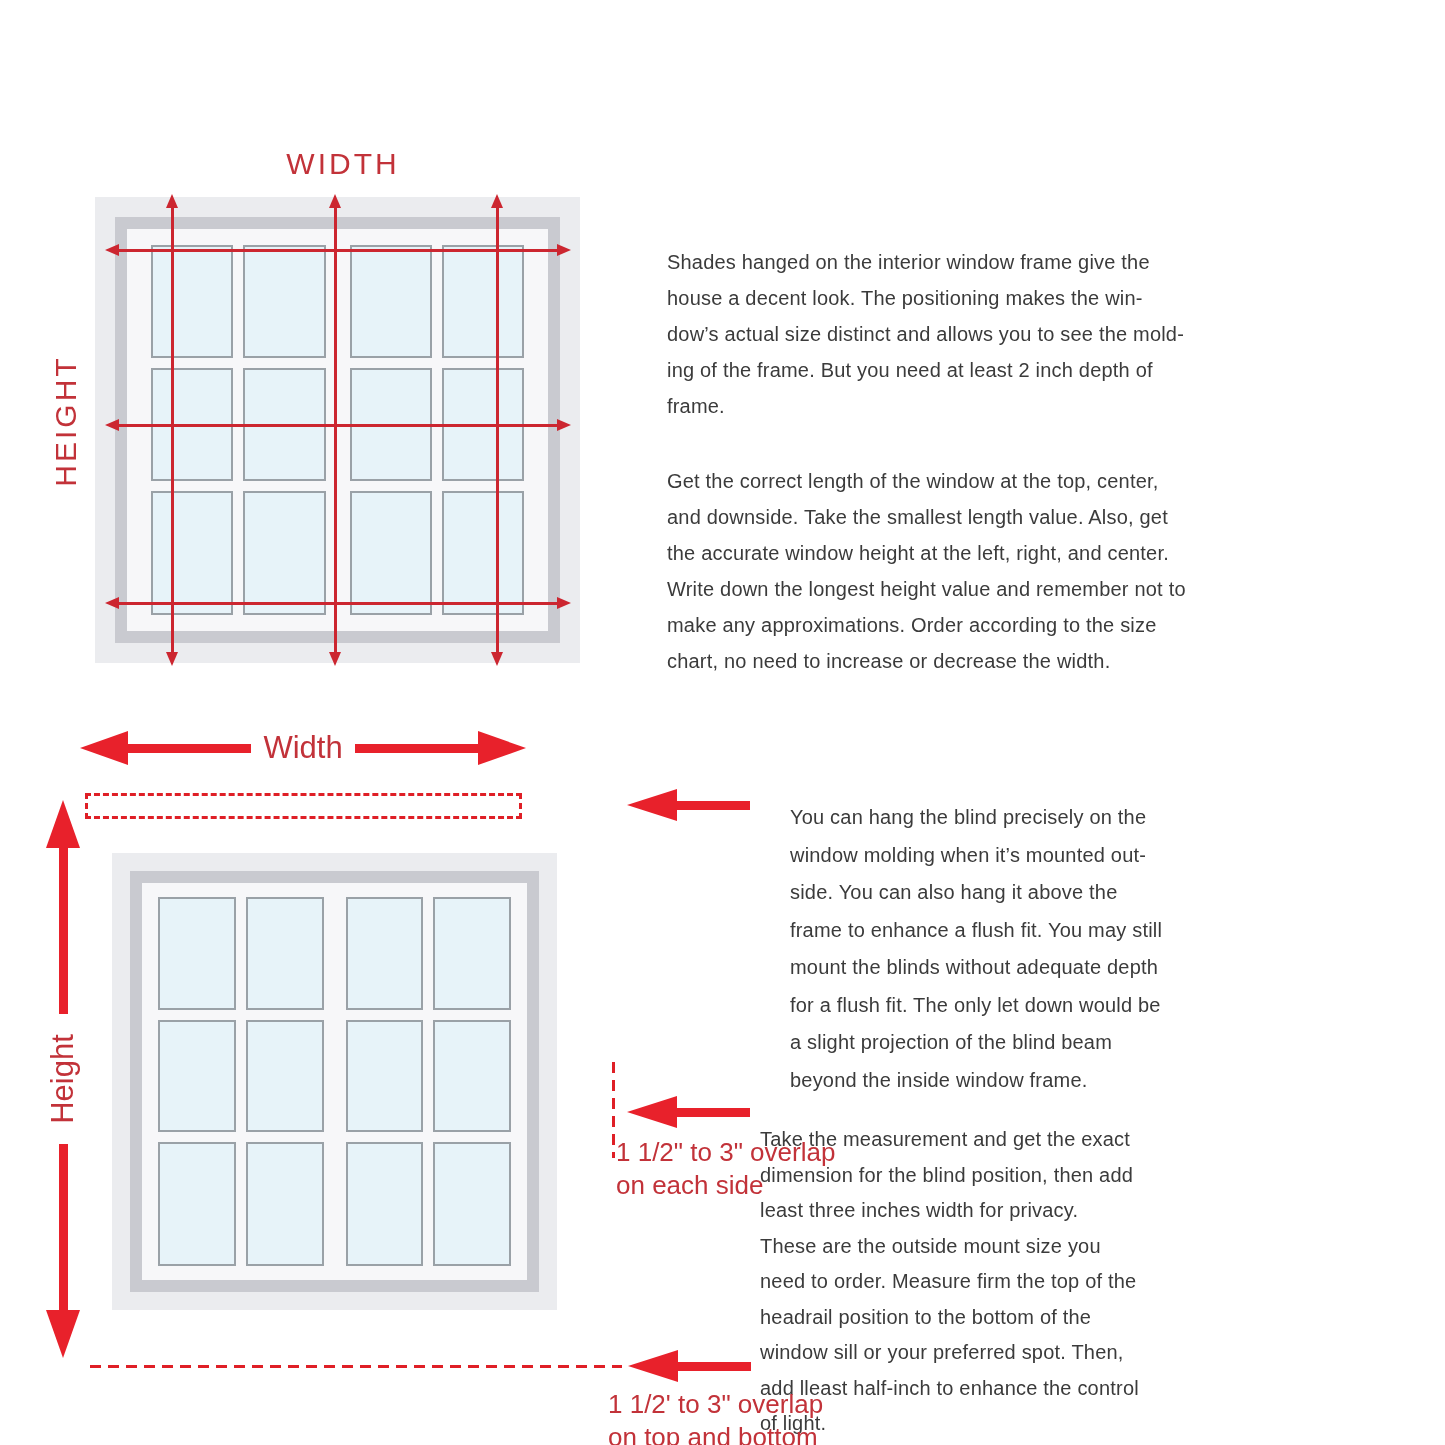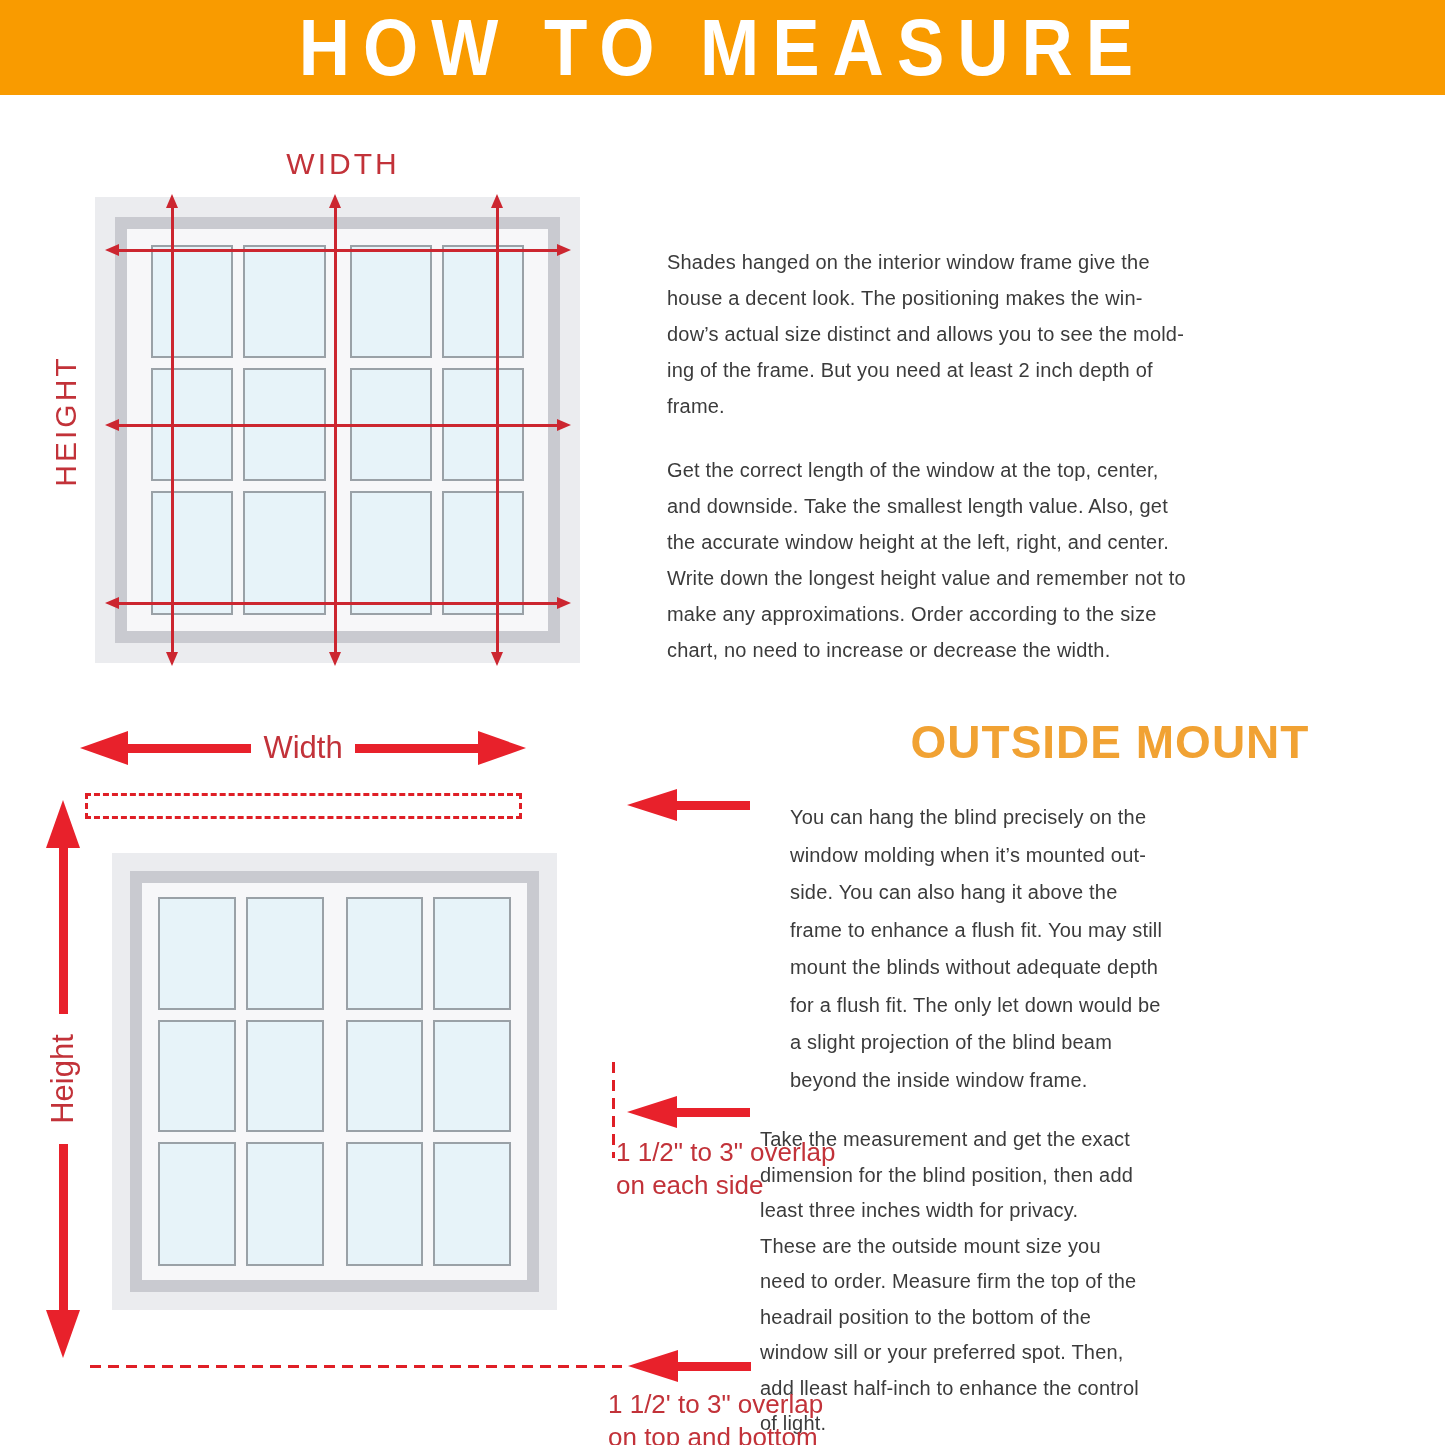--- a/index.html
+++ b/index.html
@@ -103,23 +103,20 @@
     position:absolute;left:66px;top:421px;
     transform:translate(-50%,-50%) rotate(-90deg);
     font-size:30px;letter-spacing:3px;color:#C23239;white-space:nowrap;
   }
 </style>
 </head>
 <body>
 
 <div id="canvas">
 
-  <div id="banner">
-    <div class="banner-title">HOW TO MEASURE</div>
-  </div>
 
   <div id="top-width-label">WIDTH</div>
   <div id="top-height-label">HEIGHT</div>
 
   <div class="window win1" style="left:95px;top:197px;width:485px;height:466px;">
     <div class="w-outer">
       <div class="w-mid">
         <div class="w-inner">
           <div class="w-half">
               <div class="pane"></div>
@@ -148,28 +145,27 @@
   <div class="tarr-v" style="left:496px;top:207px;height:446px;"></div>
   <div class="tarr-h" style="left:118px;top:249px;width:440px;"></div>
   <div class="tarr-h" style="left:118px;top:424px;width:440px;"></div>
   <div class="tarr-h" style="left:118px;top:602px;width:440px;"></div>
 
   <div class="para" style="left:667px;top:244px;width:755px;">Shades hanged on the interior window frame give the
 house a decent look. The positioning makes the win-
 dow’s actual size distinct and allows you to see the mold-
 ing of the frame. But you need at least 2 inch depth of
 frame.</div>
-  <div class="para" style="left:667px;top:452px;width:755px;">Get the correct length of the window at the top, center,
+  <div class="para" style="left:667px;top:463px;width:755px;">Get the correct length of the window at the top, center,
 and downside. Take the smallest length value. Also, get
 the accurate window height at the left, right, and center.
 Write down the longest height value and remember not to
 make any approximations. Order according to the size
 chart, no need to increase or decrease the width.</div>
 
-  <div class="orange-heading" style="left:1110px;top:715px;">OUTSIDE MOUNT</div>
   <div class="para" style="left:790px;top:799px;width:630px;line-height:37.5px;">You can hang the blind precisely on the
 window molding when it’s mounted out-
 side. You can also hang it above the
 frame to enhance a flush fit. You may still
 mount the blinds without adequate depth
 for a flush fit. The only let down would be
 a slight projection of the blind beam
 beyond the inside window frame.</div>
   <div class="para" style="left:760px;top:1122px;width:635px;line-height:35.5px;">Take the measurement and get the exact
 dimension for the blind position, then add

